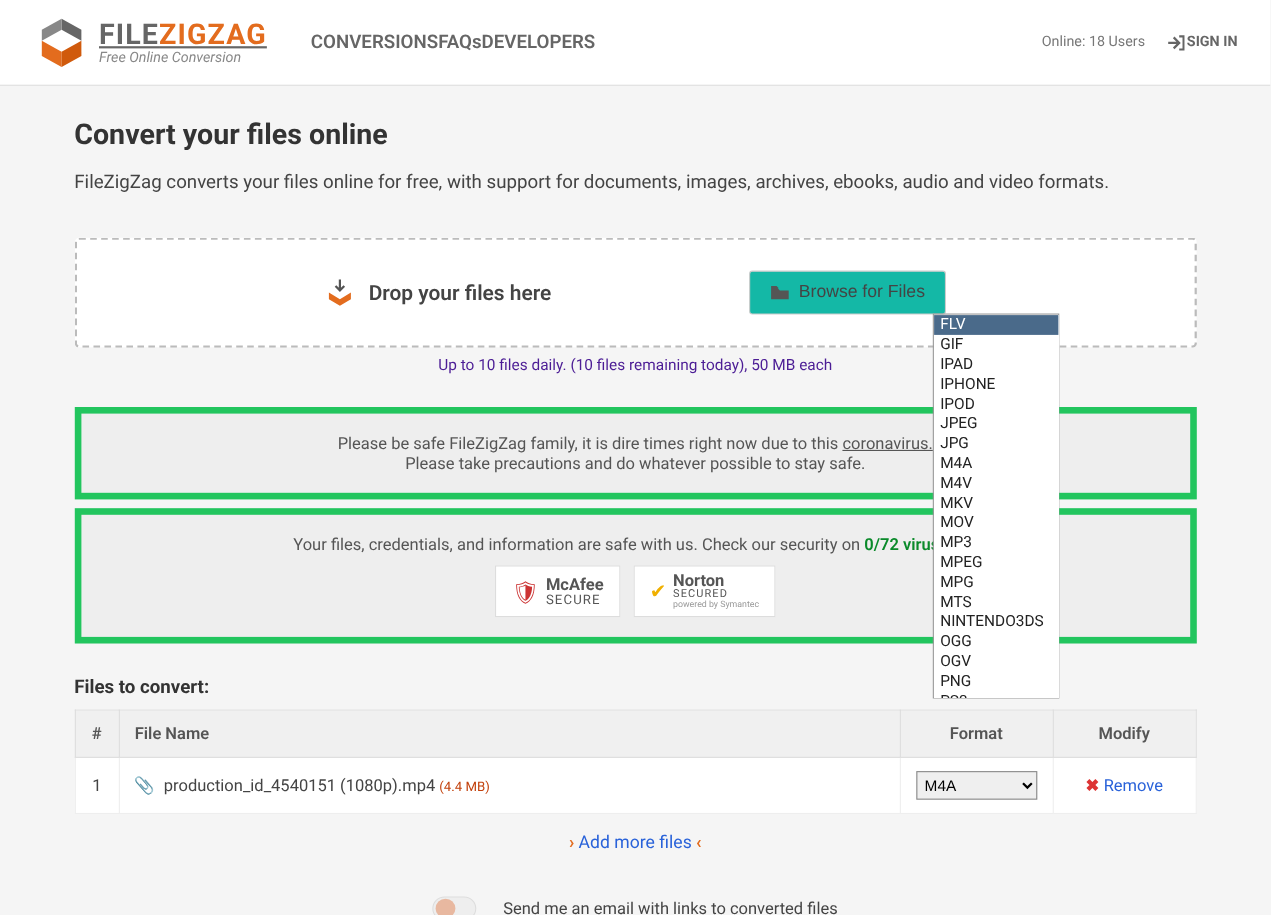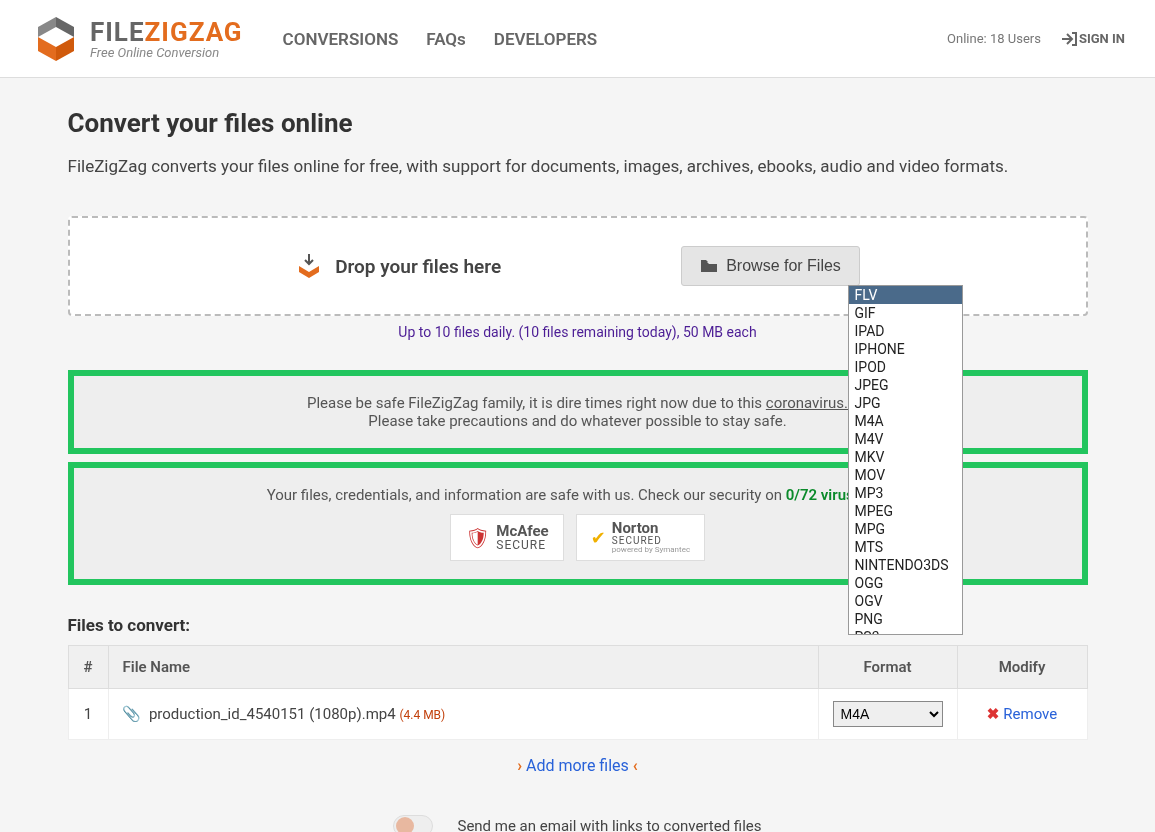--- a/index.html
+++ b/index.html
@@ -3,38 +3,38 @@
 <meta charset="utf-8">
 <style>
 * { margin: 0; padding: 0; box-sizing: border-box; }
 body { font-family: -apple-system, BlinkMacSystemFont, "Segoe UI", Roboto, sans-serif; background: #f5f5f5; color: #333; }
 
 
 .header { background: #fff; border-bottom: 1px solid #ddd; display: flex; align-items: center; padding: 0 30px; height: 78px; }
 .logo-wrap { display: flex; align-items: center; gap: 8px; }
 .logo-icon { width: 52px; height: 52px; }
 .logo-text { display: flex; flex-direction: column; }
-.logo-title { font-size: 26px; font-weight: 700; letter-spacing: 1px; color: #666; }
+.logo-title { font-size: 26px; font-weight: 700; letter-spacing: 1px; color: #666; text-decoration: underline; }
 .logo-title .accent { color: #e36c1e; }
 .logo-sub { font-size: 13px; color: #888; font-style: italic; margin-top: -2px; }
-.nav { display: flex; gap: 28px; margin-left: 40px; }
+.nav { display: flex; margin-left: 40px; }
 .nav a { color: #666; text-decoration: none; font-weight: 600; font-size: 17px; }
 .header-right { margin-left: auto; display: flex; align-items: center; gap: 20px; font-size: 13px; color: #777; }
 .signin { display: flex; align-items: center; gap: 2px; font-weight: 700; color: #666; cursor: pointer; }
 
 
 .container { max-width: 1080px; margin: 0 auto; padding: 20px 30px; }
 .page-title { font-size: 26px; font-weight: 700; color: #333; margin-top: 10px; margin-bottom: 18px; }
 .page-desc { font-size: 17px; color: #444; margin-bottom: 40px; }
 
 
 .dropzone { background: #fff; border: 2px dashed #bbb; border-radius: 4px; padding: 28px 40px; display: flex; align-items: center; justify-content: center; gap: 180px; }
 .drop-left { display: flex; align-items: center; gap: 12px; font-size: 19px; font-weight: 600; color: #444; }
 .drop-icon { width: 28px; height: 28px; }
-.browse-btn { background: #e5e5e5; border: 1px solid #ccc; border-radius: 3px; padding: 10px 18px; font-size: 16px; color: #444; cursor: pointer; display: flex; align-items: center; gap: 8px; }
+.browse-btn { background: #14b8a6; border: 1px solid #ccc; border-radius: 3px; padding: 10px 18px; font-size: 16px; color: #444; cursor: pointer; display: flex; align-items: center; gap: 8px; }
 .limits { text-align: center; color: #4c1d95; font-size: 14px; margin-top: 8px; margin-bottom: 30px; }
 
 
 .notice { background: #eee; border: 6px solid #22c55e; padding: 18px; text-align: center; color: #555; font-size: 15px; margin-bottom: 8px; }
 .notice .underline { text-decoration: underline; }
 .notice .virustotal { color: #0a8a2a; font-weight: 600; }
 .notice strong { font-weight: 700; }
 .badges { display: flex; justify-content: center; gap: 12px; margin-top: 10px; }
 .badge { background: #fff; border: 1px solid #ddd; padding: 6px 14px; display: flex; align-items: center; gap: 6px; font-size: 13px; }
 .badge-mcafee .shield { color: #c33; font-size: 20px; }

